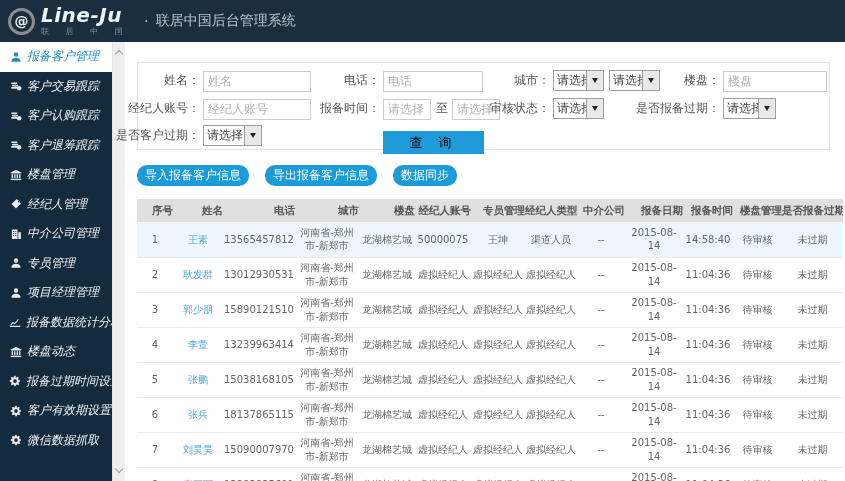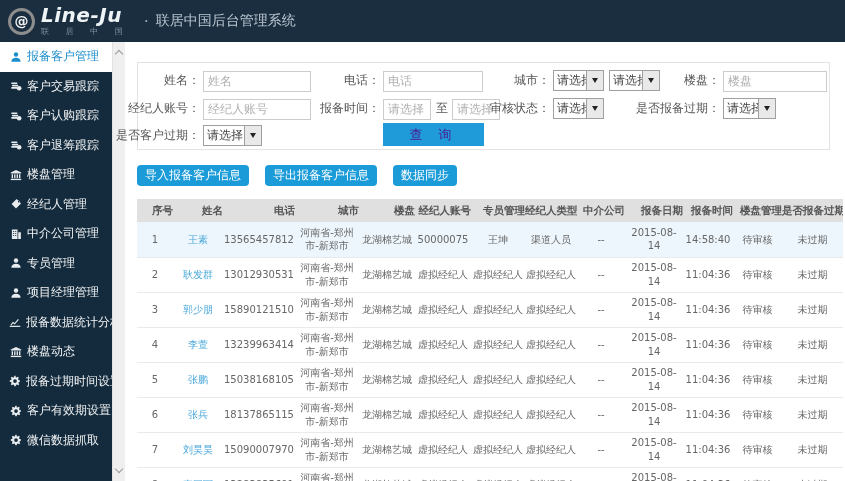--- a/index.html
+++ b/index.html
@@ -17,21 +17,21 @@
   .brand-wrap { margin-left:6px; }
   .brand { color:#eef3f6; font-size:20px; font-weight:bold; font-style:italic;
            line-height:20px; letter-spacing:0.5px; }
   .brand-sub { color:#7f919e; font-size:8px; letter-spacing:7px; margin-top:1px; }
   .app-title { color:#b9c5cf; font-size:14px; margin-left:14px; display:flex; align-items:center; }
   .app-title .dot { color:#9fadb8; margin-right:7px; font-size:16px; }
 
   
   .sidebar { position:absolute; left:0; top:42px; width:112px; height:439px; background:#132b3d; }
   .side-item { height:29.5px; display:flex; align-items:center; padding-left:9px;
-               color:#f1f3f4; font-size:12px; cursor:pointer; }
+               color:#f1f3f4; font-size:12px; cursor:pointer;font-style:italic; }
   .side-item .side-icon { width:13px; height:13px; margin-right:5px; display:inline-flex;
                           align-items:center; justify-content:center; color:#e8ecef; }
   .side-item.active { background:#fff; color:#1b8dcb; }
   .side-item.active .side-icon { color:#1b8dcb; }
   .side-label { white-space:nowrap; }
 
   
   .side-scroll { position:absolute; left:112px; top:42px; width:13px; height:439px;
                  background:#efefef; border-left:1px solid #e2e2e2; }
   .chev { position:absolute; left:3px; width:6px; height:6px; border-left:1.5px solid #9a9a9a;
@@ -50,27 +50,27 @@
               font-family:inherit; width:100%; }
   input.fin::placeholder { color:#b0b0b0; }
   .fsel { display:flex; height:21px; border:1px solid #9f9f9f; background:#fff; cursor:pointer; }
   .fsel .fsel-txt { flex:1; font-size:12px; color:#444; line-height:19px; padding:0 3px;
                     white-space:nowrap; overflow:hidden; }
   .fsel .fsel-btn { width:17px; background:#e9e9e9; border-left:1px solid #9f9f9f;
                     display:flex; align-items:center; justify-content:center; }
   .fsel .tri { width:0; height:0; border-left:3.5px solid transparent;
                border-right:3.5px solid transparent; border-top:5px solid #222; }
   .to-txt { position:absolute; font-size:12px; color:#555; line-height:21px; }
-  .btn-search { position:absolute; left:245px; top:60px; width:101px; height:23px;
-                background:#1e9bd8; color:#4c1d95; border:none; font-size:13px;
+  .btn-search { position:absolute; left:245px; top:68px; width:101px; height:23px;
+                background:#1e9bd8; color:#000000; border:none; font-size:13px;
                 letter-spacing:6px; cursor:pointer; font-family:inherit; }
 
   .actions { margin:15px 0 0 12px; display:flex; }
   .btn-act { height:21px; background:#1b9bd8; color:#fff; border:none; font-size:12px;
-             cursor:pointer; font-family:inherit; border-radius:4px; }
+             cursor:pointer; font-family:inherit; border-radius:10px; }
   .btn-import { width:112px; }
   .btn-export { width:112px; margin-left:16px; }
   .btn-sync   { width:64px;  margin-left:16px; }
 
   
   table.data { margin:13px 0 0 12px; width:706px; border-collapse:collapse; table-layout:fixed; }
   table.data th { background:#e0e0e0; height:23px; font-size:10.5px; font-weight:bold;
                   color:#555; text-align:right; white-space:nowrap; overflow:hidden; }
   table.data td { height:35px; font-size:10px; color:#666; text-align:center;
                   border-bottom:1px solid #eaeaea; line-height:1.35; padding:0 1px;

